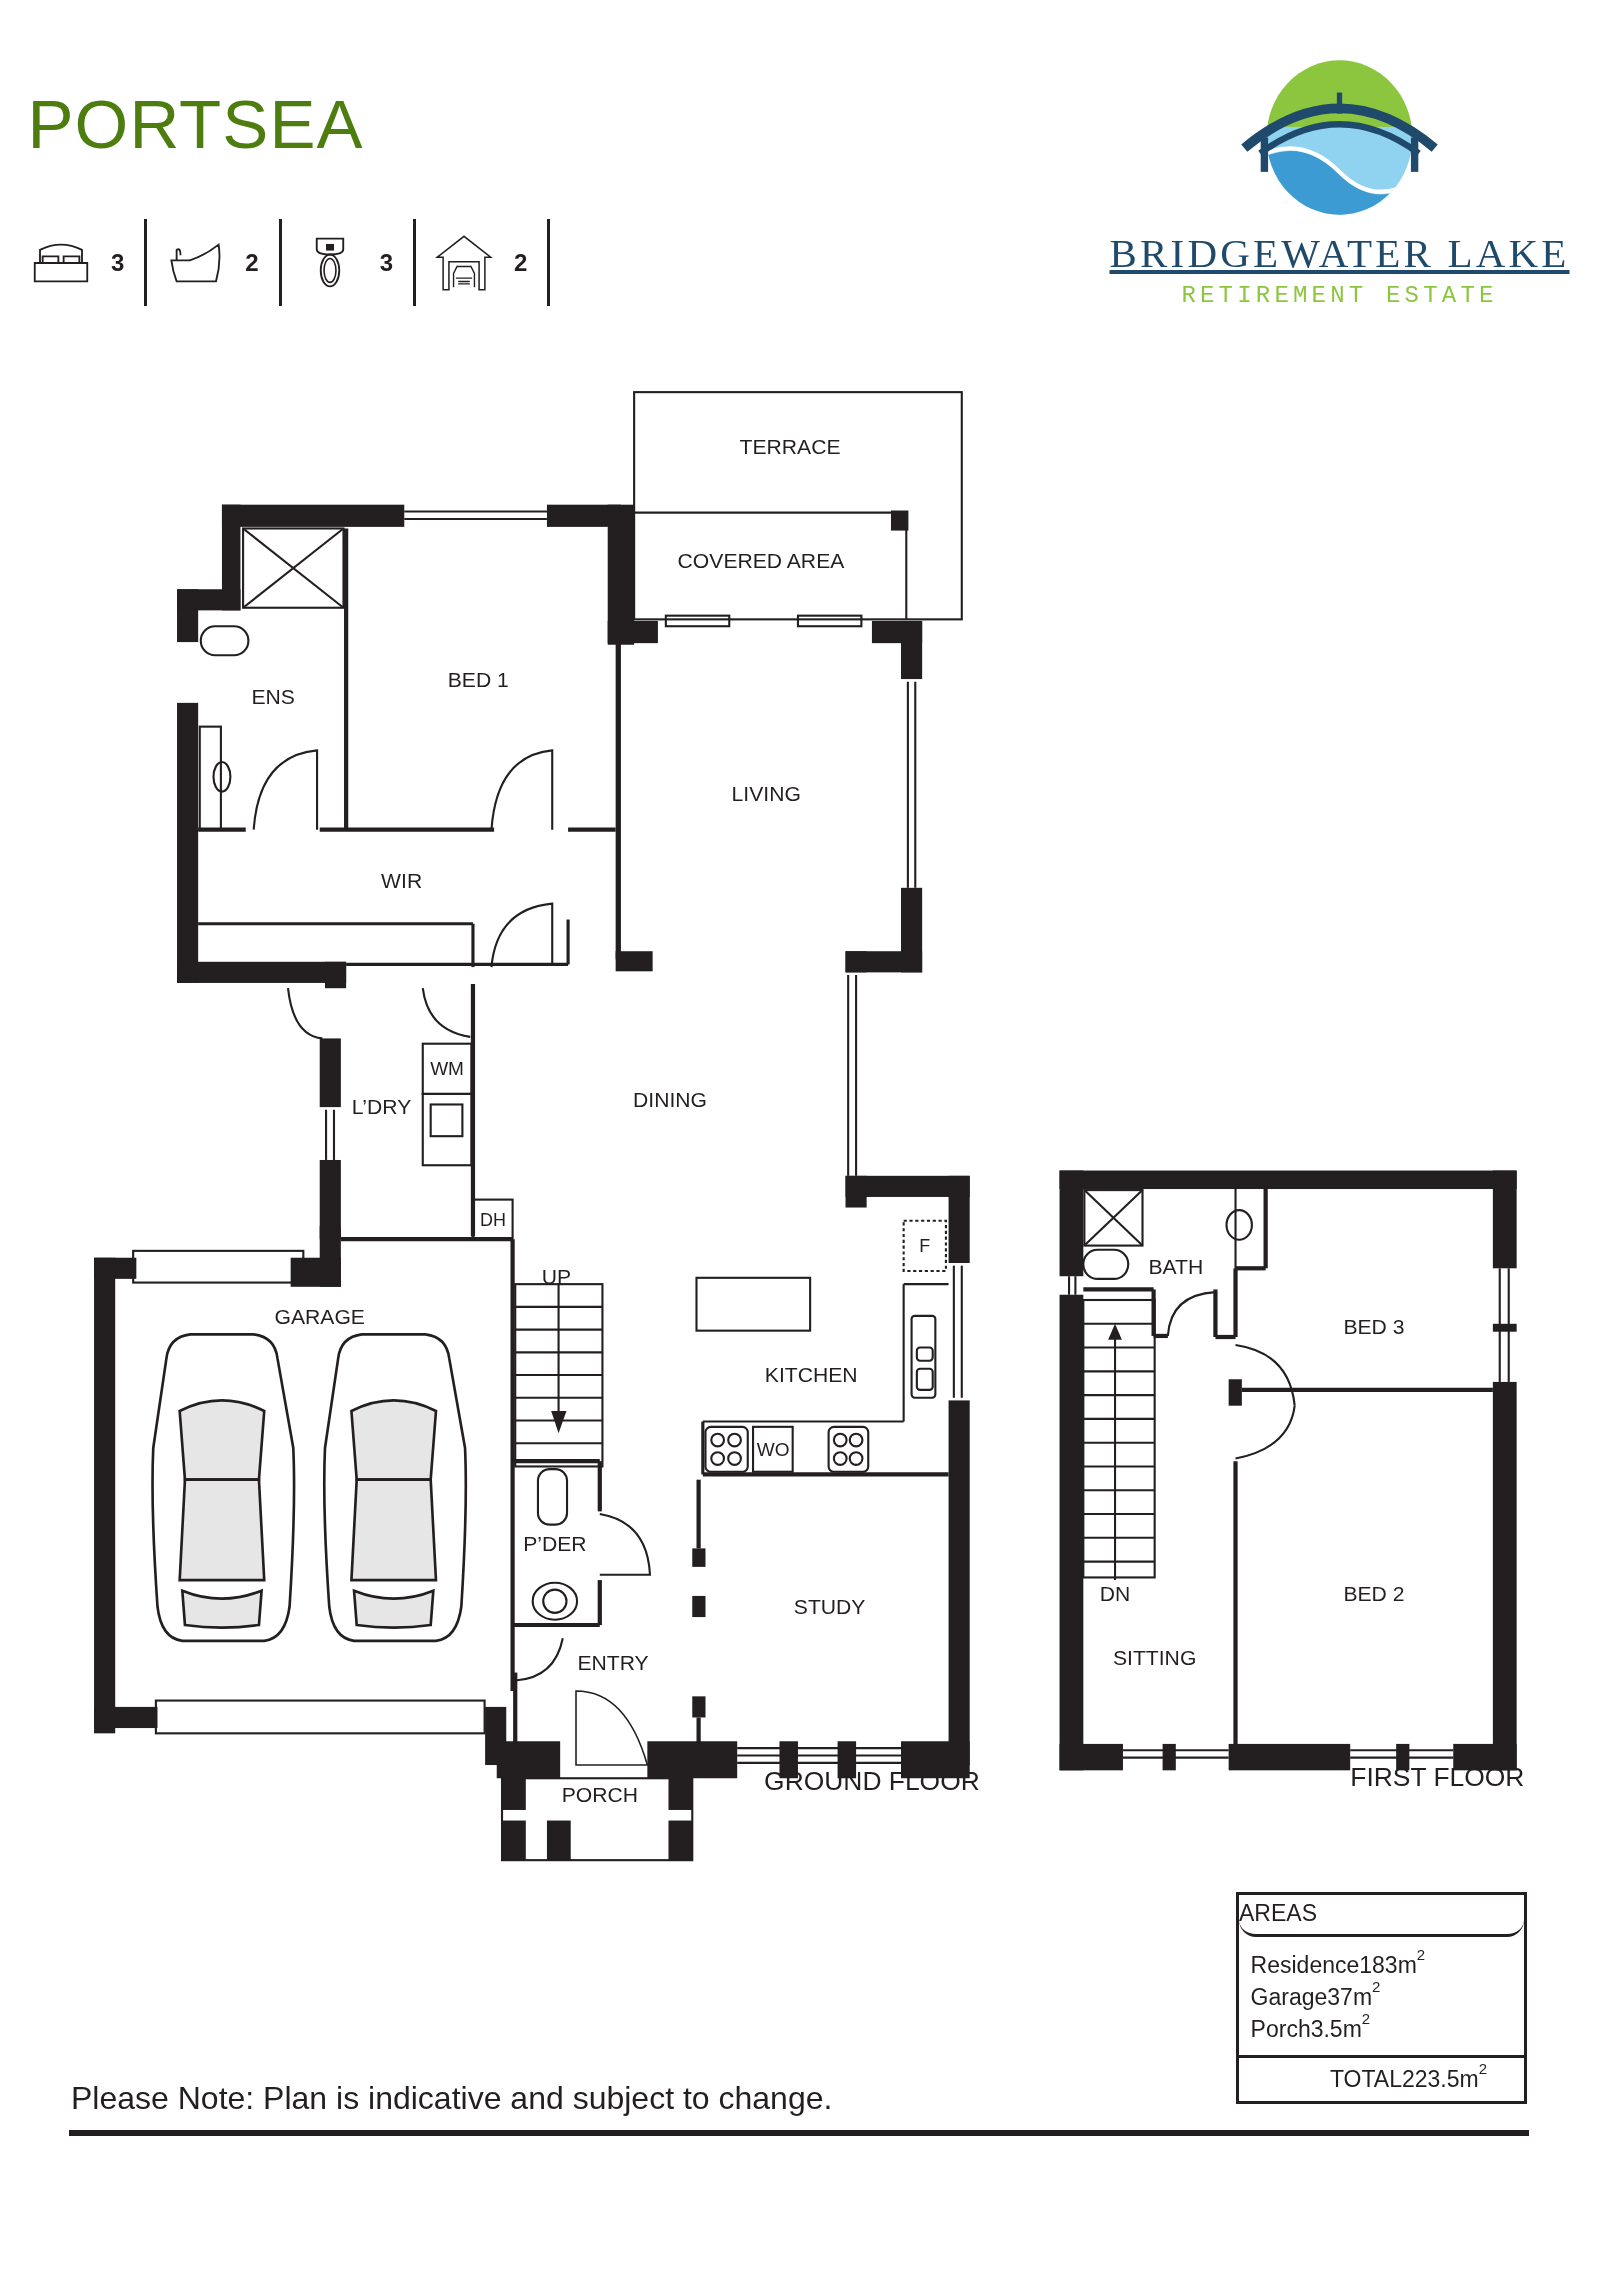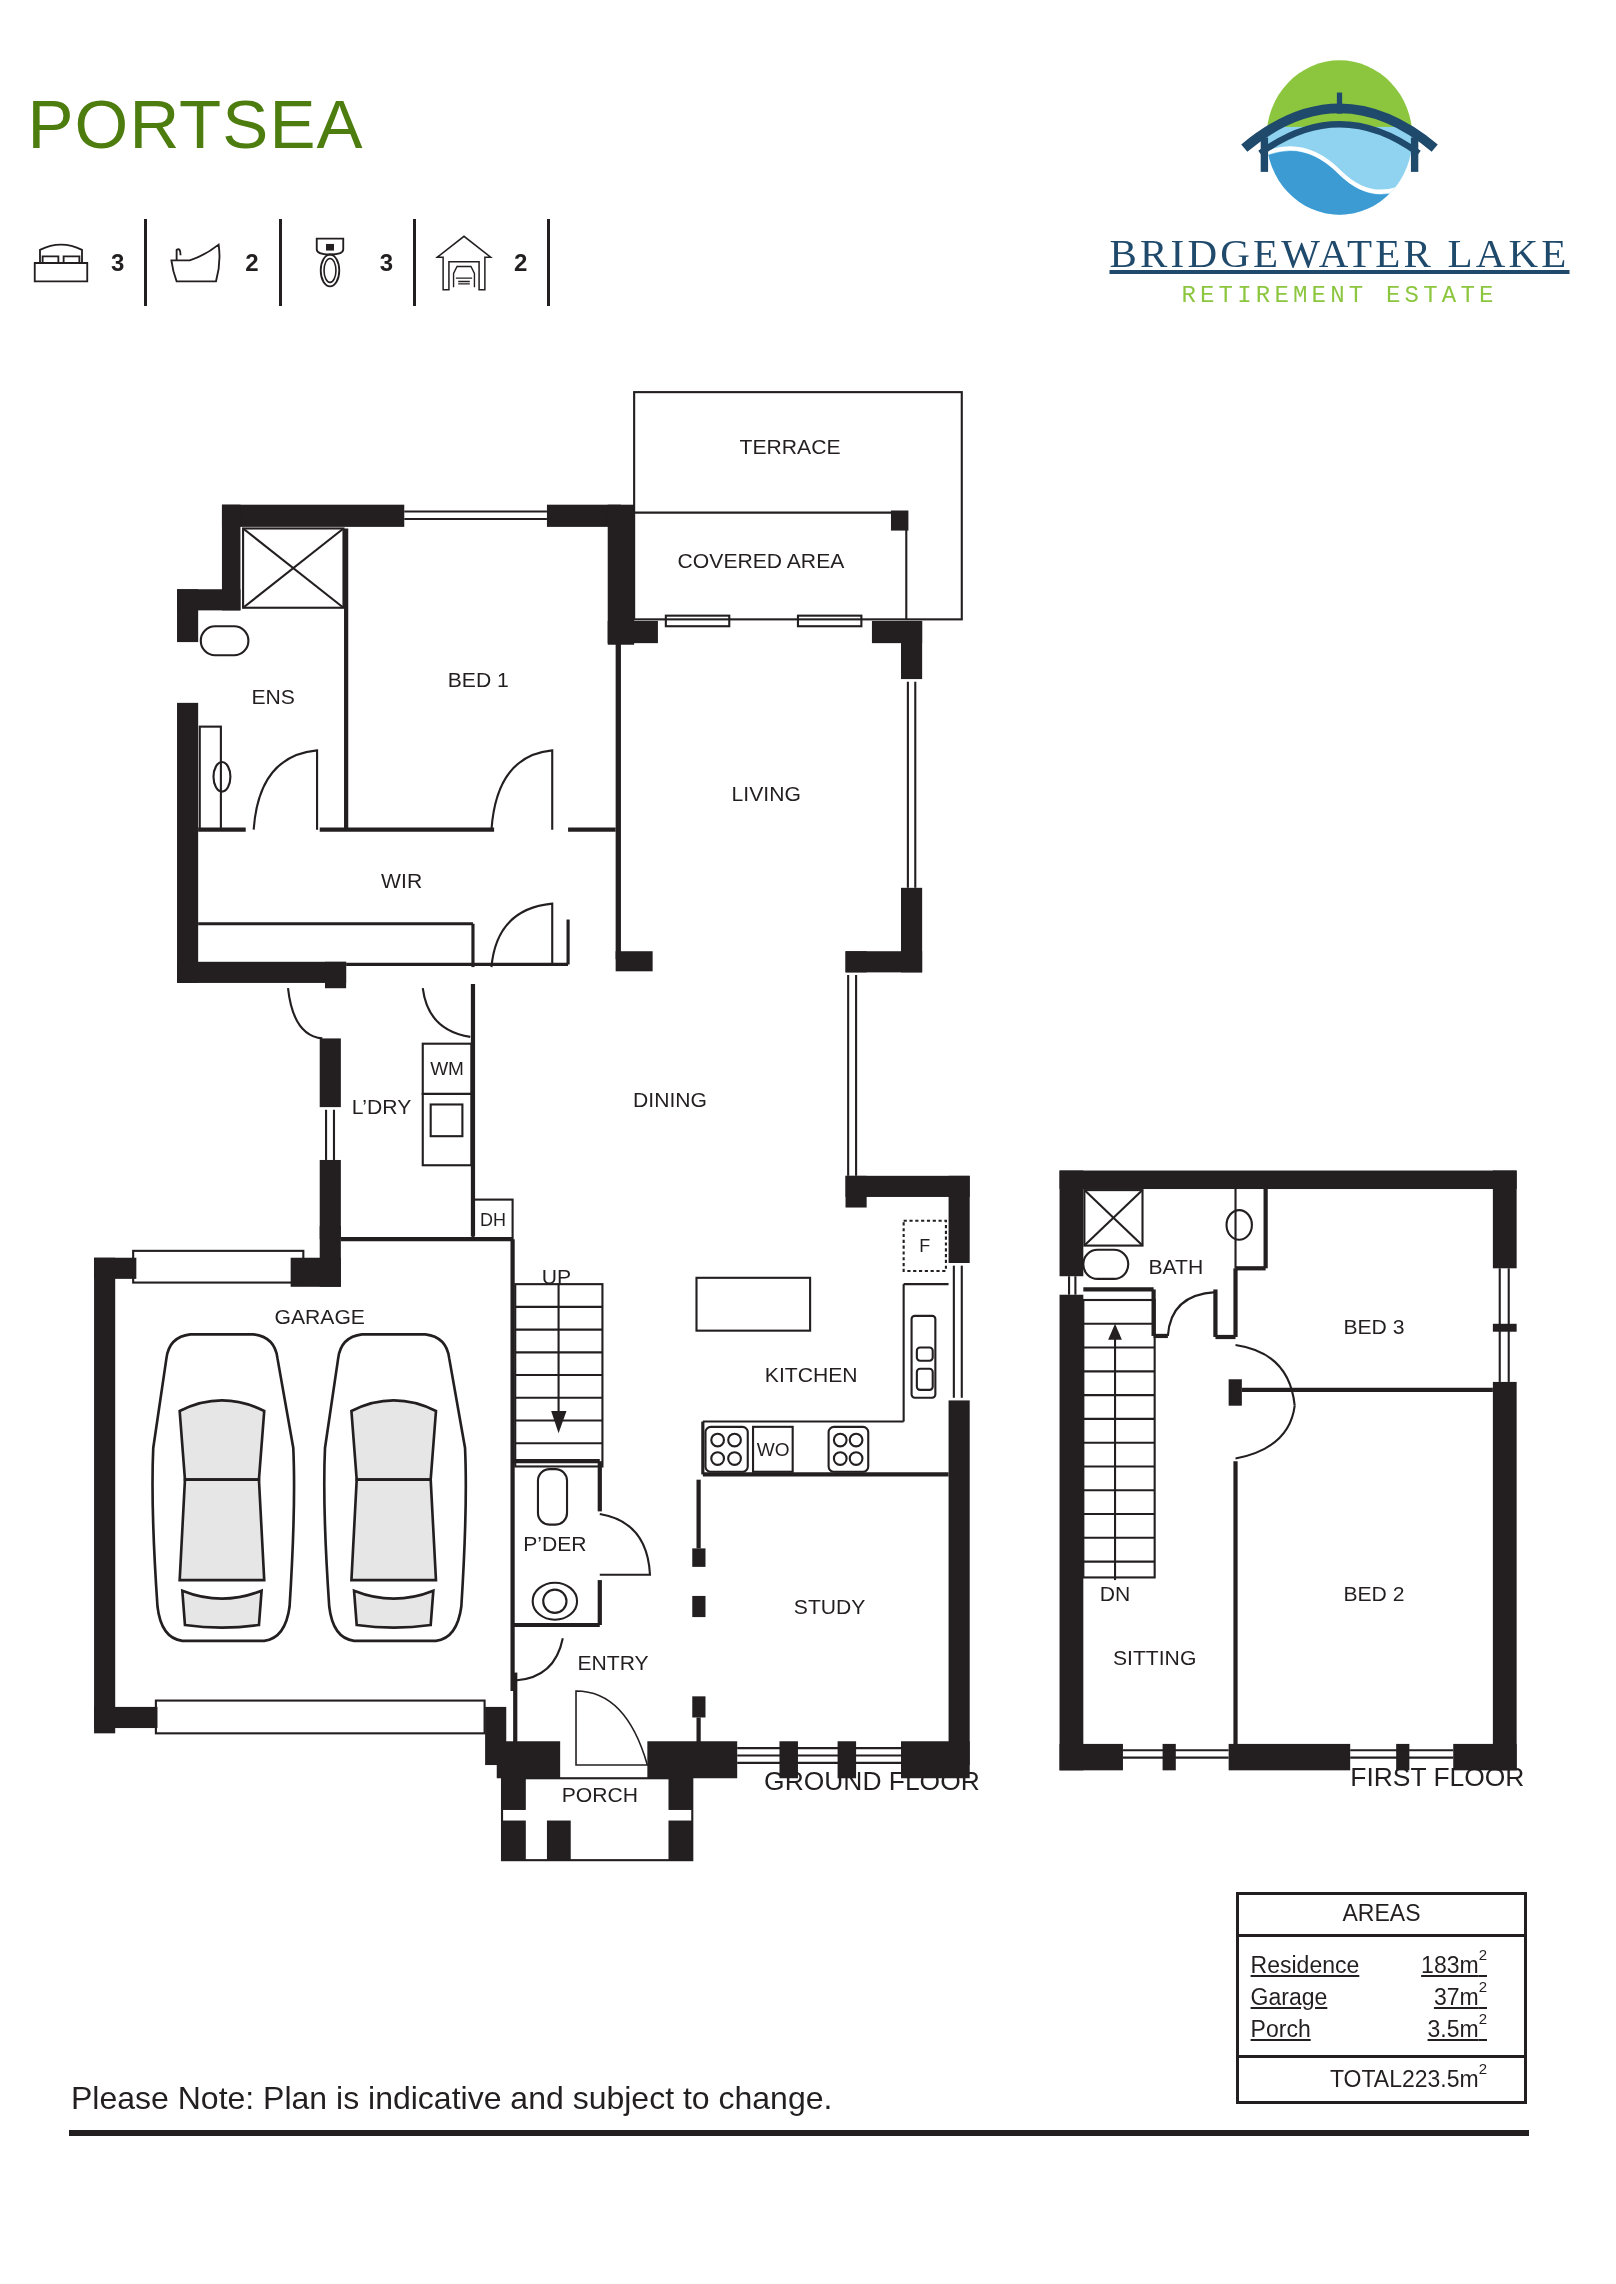--- a/index.html
+++ b/index.html
@@ -15,23 +15,23 @@
   .brand { position: absolute; left: 1094px; top: 58px; width: 491px; text-align: center; }
   .brand .logo { display: block; margin: 0 auto; }
   .brand-name { font-family: "Liberation Serif", "DejaVu Serif", serif; font-size: 41px; letter-spacing: 3.2px;
                 color: #1f4a6b; margin-top: 11.6px; white-space: nowrap; text-decoration: underline; }
   .brand-sub { font-family: Liberation Mono, monospace; font-size: 24px; letter-spacing: 4.2px;
                color: #8cc63f; margin-top: 5.3px; white-space: nowrap; }
   .plan { position: absolute; left: 0; top: 0; }
   .room-label { font-family: "Liberation Sans", "DejaVu Sans", sans-serif; font-size: 40px; fill: #231f20; }
   .floor-label { font-family: "Liberation Sans", "DejaVu Sans", sans-serif; font-size: 50px; fill: #231f20; }
   .areas { position: absolute; left: 1236px; top: 1892px; width: 285px; border: 3.7px solid #231f20; }
-  .areas .head { text-align: center; font-size: 23px; padding: 5.3px 0 6.3px; border-bottom: 3.7px solid #231f20; }
+  .areas .head { text-align: left; font-size: 23px; padding: 5.3px 0 6.3px; border-bottom: 3.7px solid #231f20; border-radius: 17px; }
   .areas .body { padding: 12.7px 16px 9.5px 11.6px; border-bottom: 3.7px solid #231f20; }
-  .areas .row { display: flex; justify-content: space-between; font-size: 23px; line-height: 32px; text-decoration: underline; }
+  .areas .row { display: flex; font-size: 23px; line-height: 32px; }
   .areas .total { display: flex; justify-content: flex-end; font-size: 23px; padding: 8.5px 16px 7.4px 15px; }
   .areas sup { font-size: 15px; vertical-align: 12.7px; line-height: 0; }
   .areas .val { padding-right: 21px; }
   .note { position: absolute; left: 71px; top: 2080px; font-size: 32px; color: #231f20; }
   .rule { position: absolute; left: 69px; top: 2130px; width: 1460px; height: 5.8px; background: #231f20; }
 </style>
 </head>
 <body>
 
 <div class="title">PORTSEA</div>

